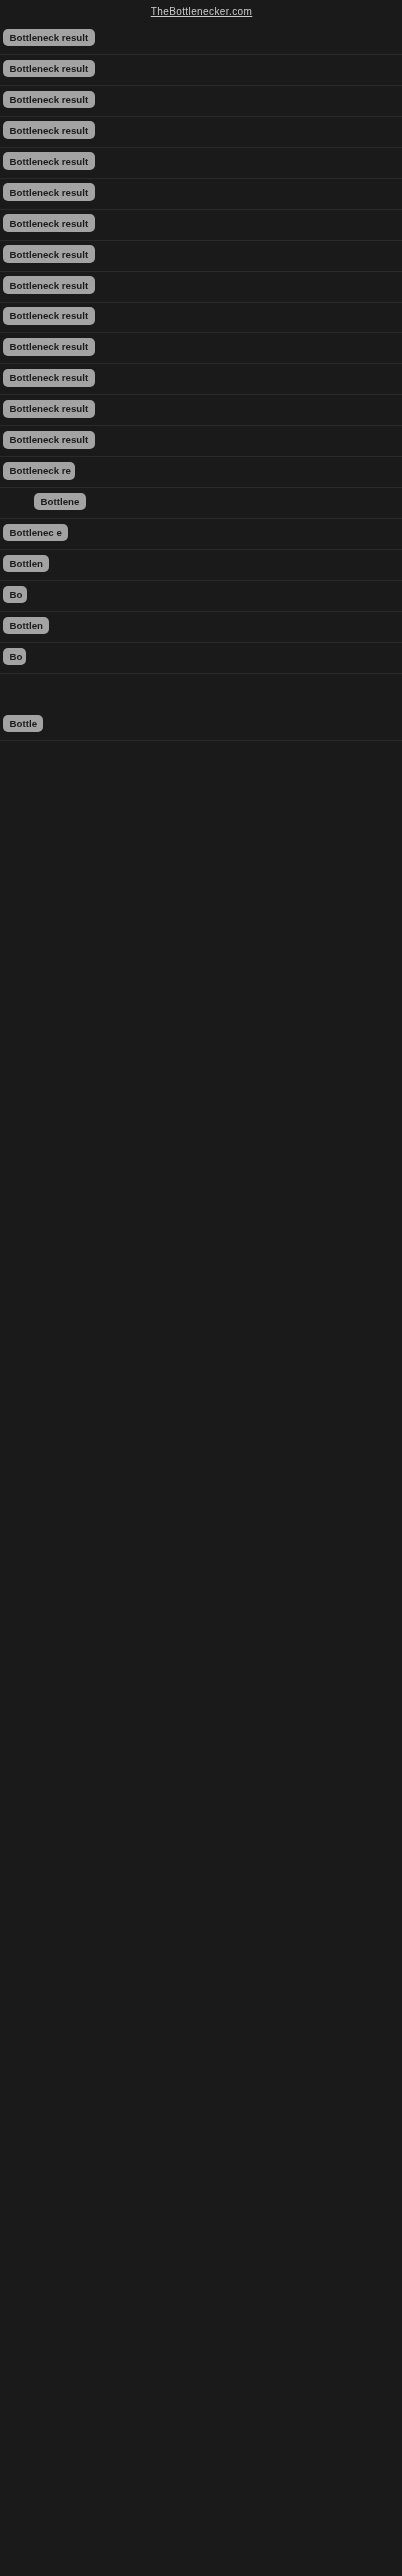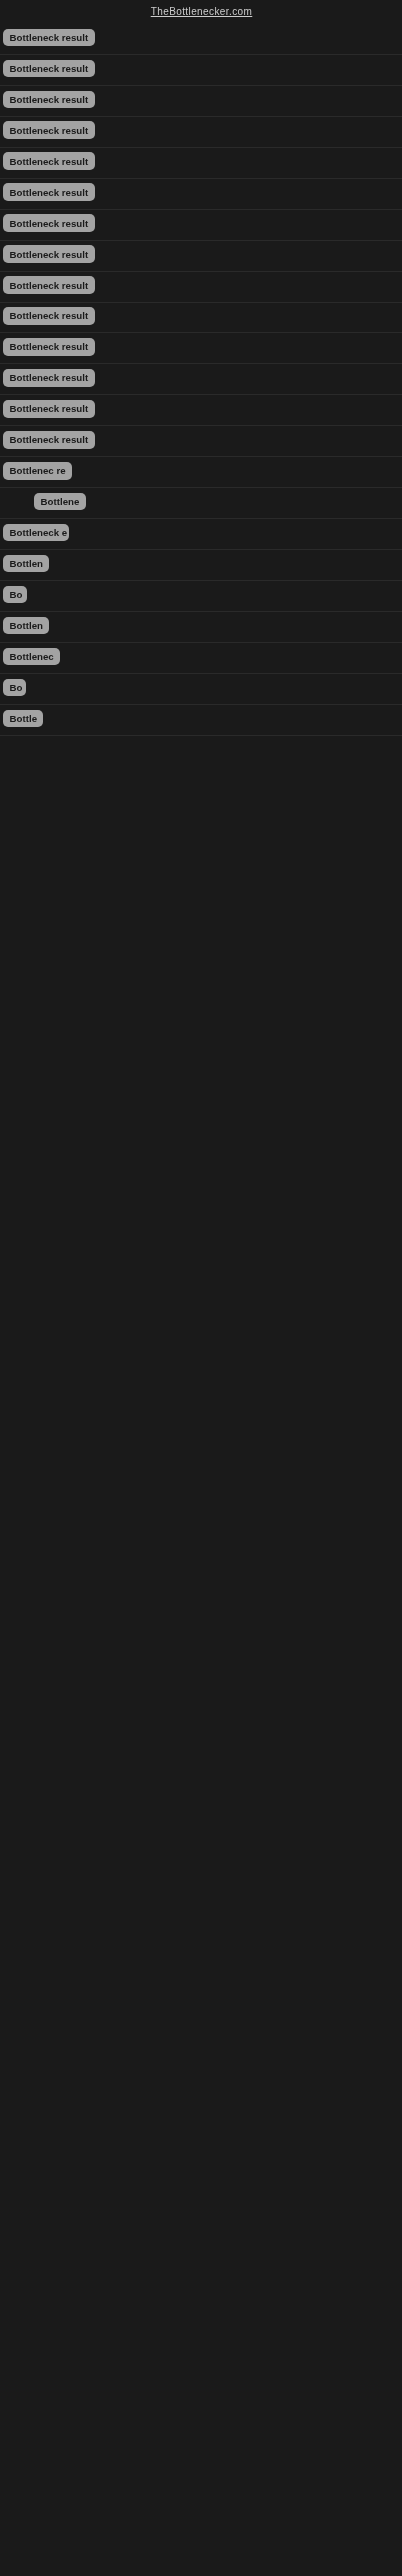--- a/index.html
+++ b/index.html
@@ -57,23 +57,22 @@
     <div class="row"><span class="bottleneck-badge" style="max-width: 97px;">Bottleneck result</span></div>
     <div class="row"><span class="bottleneck-badge" style="max-width: 97px;">Bottleneck result</span></div>
     <div class="row"><span class="bottleneck-badge" style="max-width: 97px;">Bottleneck result</span></div>
     <div class="row"><span class="bottleneck-badge" style="max-width: 97px;">Bottleneck result</span></div>
     <div class="row"><span class="bottleneck-badge" style="max-width: 97px;">Bottleneck result</span></div>
     <div class="row"><span class="bottleneck-badge" style="max-width: 97px;">Bottleneck result</span></div>
     <div class="row"><span class="bottleneck-badge" style="max-width: 97px;">Bottleneck result</span></div>
     <div class="row"><span class="bottleneck-badge" style="max-width: 97px;">Bottleneck result</span></div>
     <div class="row"><span class="bottleneck-badge" style="max-width: 97px;">Bottleneck result</span></div>
     <div class="row"><span class="bottleneck-badge" style="max-width: 97px;">Bottleneck result</span></div>
-    <div class="row"><span class="bottleneck-badge" style="max-width: 72px;">Bottlenec re</span></div>
+    <div class="row"><span class="bottleneck-badge" style="max-width: 72px;">Bottleneck re</span></div>
     <div class="row"><span class="bottleneck-badge" style="max-width: 58px; margin-left: 31px;">Bottlene</span></div>
-    <div class="row"><span class="bottleneck-badge" style="max-width: 66px;">Bottleneck e</span></div>
+    <div class="row"><span class="bottleneck-badge" style="max-width: 66px;">Bottlenec e</span></div>
     <div class="row"><span class="bottleneck-badge" style="max-width: 52px;">Bottlen</span></div>
     <div class="row"><span class="bottleneck-badge" style="max-width: 24px;">Bo</span></div>
     <div class="row"><span class="bottleneck-badge" style="max-width: 52px;">Bottlen</span></div>
-    <div class="row"><span class="bottleneck-badge" style="max-width: 61px;">Bottlenec</span></div>
     <div class="row"><span class="bottleneck-badge" style="max-width: 22.5px;">Bo</span></div>
-    <div class="row"><span class="bottleneck-badge" style="max-width: 42px;">Bottle</span></div>
+    <div class="row"><span class="bottleneck-badge" style="max-width: 42px; margin-top: 36px;">Bottle</span></div>
   </div>
 
 
 </body></html>

